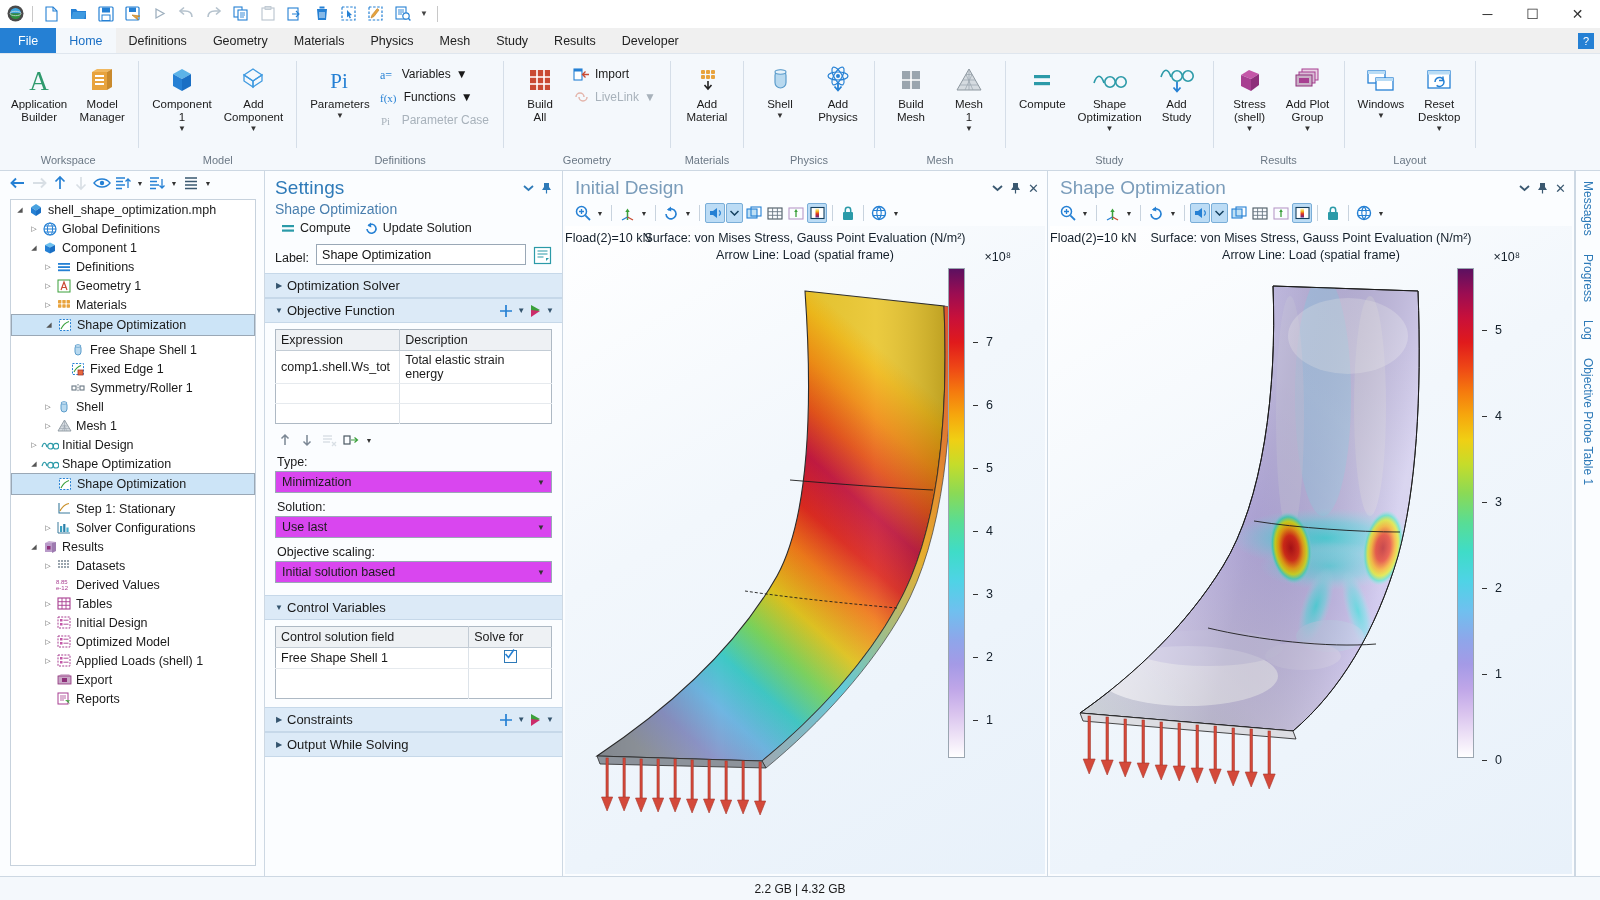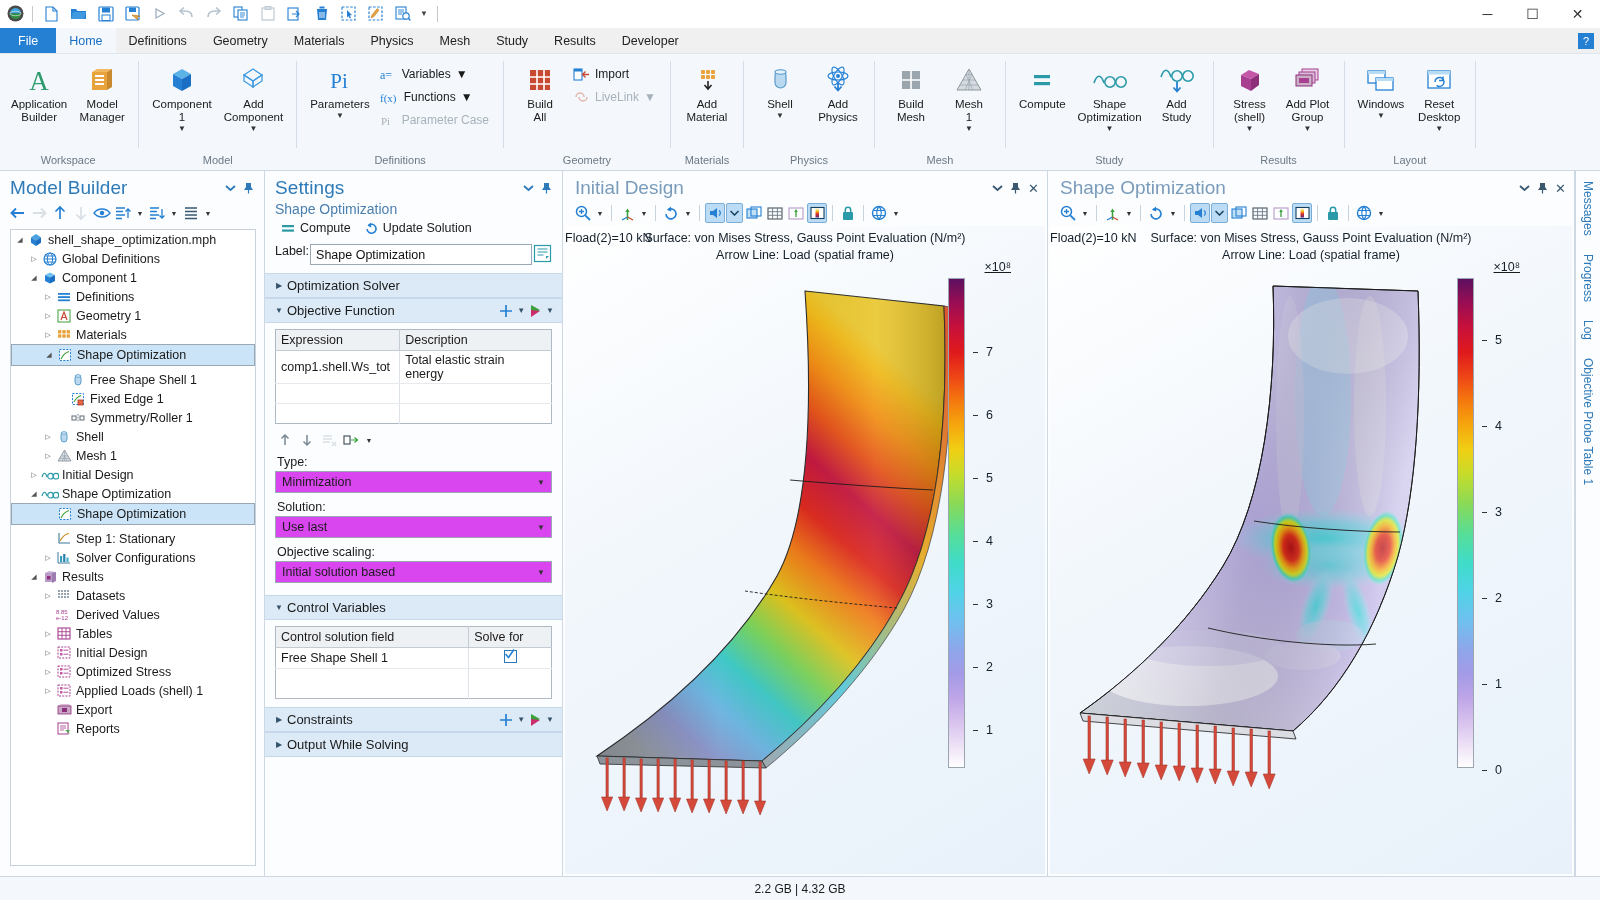--- a/index.html
+++ b/index.html
@@ -107,21 +107,21 @@
   .tnode.sel { background:#cce4f7; }
   .tarrow { width:14px; display:flex; align-items:center; justify-content:center; font-size:7px; color:#555; }
   .tico { width:18px; display:flex; align-items:center; justify-content:center; }
   .tlbl { padding-left:3px; }
 
   
   .settings-body { flex:1; overflow:hidden; display:flex; flex-direction:column; }
   .set-sub { font-size:14px; color:#4a7fae; padding: 0 0 2px 10px; }
   .set-actions { display:flex; align-items:center; gap:5px; padding: 1px 0 7px 12px; font-size:12.5px; }
   .set-act { display:flex; align-items:center; gap:5px; cursor:pointer; padding:1px 4px; border-radius:2px;}
-  .label-row { display:flex; align-items:flex-start; gap:1px; padding: 1px 10px 8px 10px; }
+  .label-row { display:flex; align-items:flex-end; gap:7px; padding: 1px 10px 8px 10px; }
   .label-row .lb { font-size:12.5px; }
   .txtin {
     flex:1; height:21px; border:1px solid #9aa8b6; background:#fff; padding: 0 5px;
     font-size:12.5px; font-family:"Liberation Sans", sans-serif; color:#111;
   }
   .sec-hdr {
     display:flex; align-items:center; height:25px; background:#dceaf7;
     border-top:1px solid #c6d8e9; border-bottom:1px solid #c6d8e9; padding-left:6px; cursor:pointer;
     font-size:13px;
   }
@@ -151,21 +151,21 @@
   .gfx-title { font-size:19px; color:#7a9cba; }
   .gfx-tb { display:flex; align-items:center; gap:1px; padding: 2px 6px 3px 10px; }
   .gfx-tb .tbtn.on { background:#bcdcf5; border:1px solid #7aaed8; }
   .canvas { flex:1; position:relative; margin: 0 2px 2px 2px; overflow:hidden;
     background: linear-gradient(150deg, #ffffff 0%, #f2f7fc 40%, #e8f1fa 100%); }
   .cap {
     position:absolute; top:4px; left:0; right:0; text-align:center;
     font-size:12.5px; color:#15202b; line-height:17px; pointer-events:none;
   }
   .cap .fl { position:absolute; left:0; top:0; }
-  .cbar { position:absolute; top:34px;text-decoration:underline; }
+  .cbar { position:absolute; top:24px; }
   .cbar .x10 { font-size:12.5px; color:#15202b; text-align:right; margin-bottom:4px; }
   .cbar .bar { width:17px; height:490px; border:1px solid #9aa5b0; position:relative; }
   .cbar .tk { position:absolute; left:0; width:60px; display:flex; align-items:center; }
   .cbar .tk i { display:block; width:5px; height:1px; background:#333; }
   .cbar .tk i.r { margin-left:8px; }
   .cbar .tk span { font-size:12.5px; color:#15202b; margin-left:8px; }
 
   
   .rdock {
     width:25px; background:#fbfdff; border-left:1px solid #cdd8e3;
@@ -644,36 +644,20 @@
         </div>
       </div>
       <div class="rgroup-title">Layout</div>
     </div>
     <div class="rsep"></div>
   </div>
 
   <div class="main">
 
     <div class="panel" style="width:265px;">
-      <div class="panel-hdr">
-        <div class="panel-title">Model Builder</div>
-        <div class="panel-hdr-ctrls">
-          <div class="hdr-ic">
-            <svg width="11" height="8" viewBox="0 0 11 8">
-                <path d="M1 2l4.5 4L10 2" fill="none" stroke="#2e7ab8" stroke-width="1.8"></path>
-              </svg>
-          </div>
-          <div class="hdr-ic">
-            <svg width="11" height="12" viewBox="0 0 11 12">
-                <path d="M3 1h5v4l2 3H1l2-3z" fill="#2e7ab8"></path>
-                <path d="M5.5 8v3.5" stroke="#2e7ab8" stroke-width="1.2"></path>
-              </svg>
-          </div>
-        </div>
-      </div>
       <div class="ptoolbar">
         <div class="tbtn">
           <svg width="16" height="14" viewBox="0 0 16 14">
               <path d="M14 7H2M6 2.5L1.5 7 6 11.5" fill="none" stroke="#2580d4" stroke-width="1.9"></path>
             </svg>
         </div>
         <div class="tbtn dis">
           <svg width="16" height="14" viewBox="0 0 16 14">
               <path d="M2 7h12M10 2.5L14.5 7 10 11.5" fill="none" stroke="#9aa8b6" stroke-width="1.9"></path>
             </svg>
@@ -972,21 +956,21 @@
           <div class="tnode" style="padding-left: 30px;">
             <span class="tarrow">▷</span>
             <span class="tico">
               <svg width="14" height="13" viewBox="0 0 14 13">
                 <rect x="1" y="1" width="12" height="11" fill="none" stroke="#a83f91" stroke-width="1" stroke-dasharray="2 1.2"></rect>
                 <rect x="3" y="3" width="2.5" height="2.5" fill="#c457a8"></rect>
                 <rect x="3" y="7" width="2.5" height="2.5" fill="#c457a8"></rect>
                 <path d="M6.5 4.2h5M6.5 8.2h5" stroke="#a83f91" stroke-width="0.9"></path>
               </svg>
             </span>
-            <span class="tlbl">Optimized Stress</span>
+            <span class="tlbl">Optimized Model</span>
           </div>
           <div class="tnode" style="padding-left: 30px;">
             <span class="tarrow">▷</span>
             <span class="tico">
               <svg width="14" height="13" viewBox="0 0 14 13">
                 <rect x="1" y="1" width="12" height="11" fill="none" stroke="#a83f91" stroke-width="1" stroke-dasharray="2 1.2"></rect>
                 <rect x="3" y="3" width="2.5" height="2.5" fill="#c457a8"></rect>
                 <rect x="3" y="7" width="2.5" height="2.5" fill="#c457a8"></rect>
                 <path d="M6.5 4.2h5M6.5 8.2h5" stroke="#a83f91" stroke-width="0.9"></path>
               </svg>

